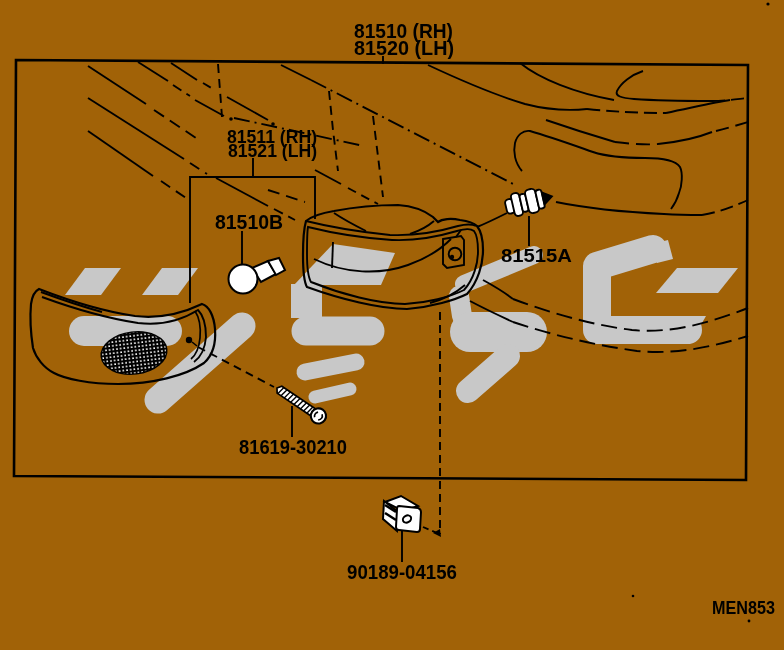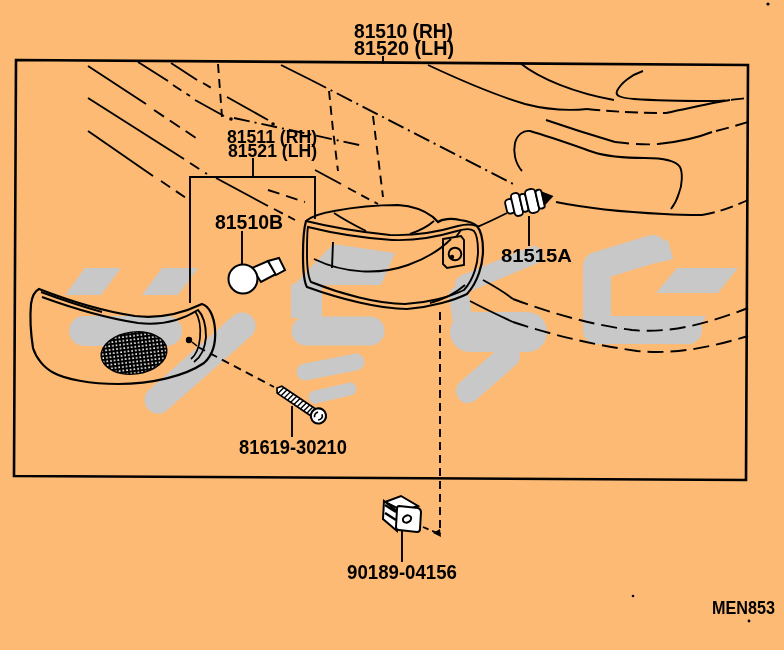--- a/index.html
+++ b/index.html
@@ -1,16 +1,16 @@
 <!DOCTYPE html>
 <html><head>
 <meta charset="utf-8">
 <style>
   html,body{margin:0;padding:0;background:#ffffff;}
-  #page{position:relative;width:784px;height:650px;background:#fdba74;overflow:hidden;}
+  #page{position:relative;width:784px;height:650px;background:#a16207;overflow:hidden;}
   svg text{font-family:"Liberation Sans",sans-serif;font-weight:bold;fill:#000;}
 </style>
 </head>
 <body>
 <div id="page">
 <svg width="784" height="650" viewBox="0 0 784 650">
 <defs>
   <pattern id="xh" width="3.7" height="3.7" patternUnits="userSpaceOnUse">
     <rect width="3.7" height="3.7" fill="#fff"></rect>
     <rect x="0" y="0" width="2.1" height="3.7" fill="#000"></rect>

